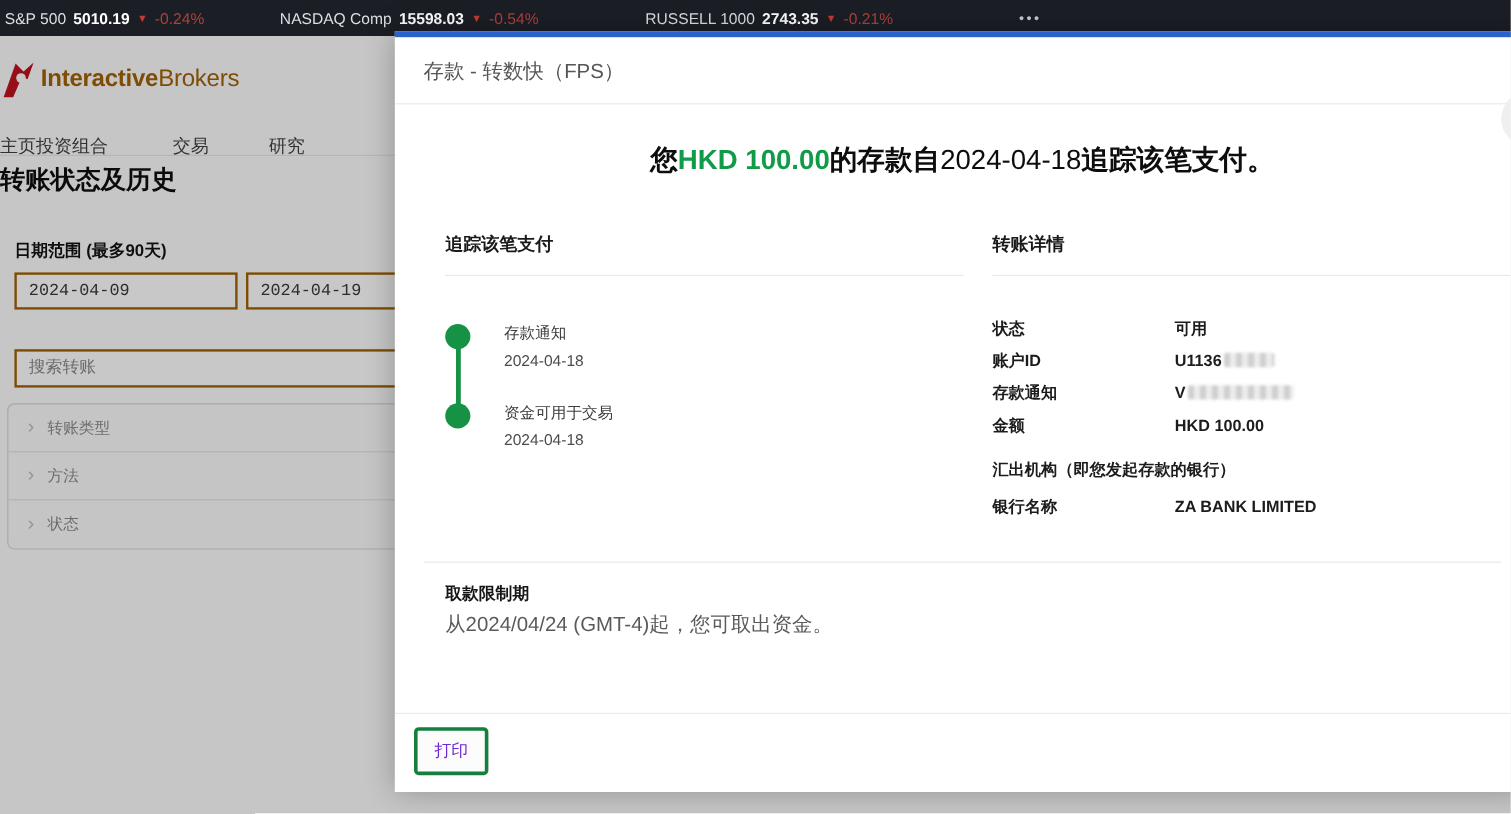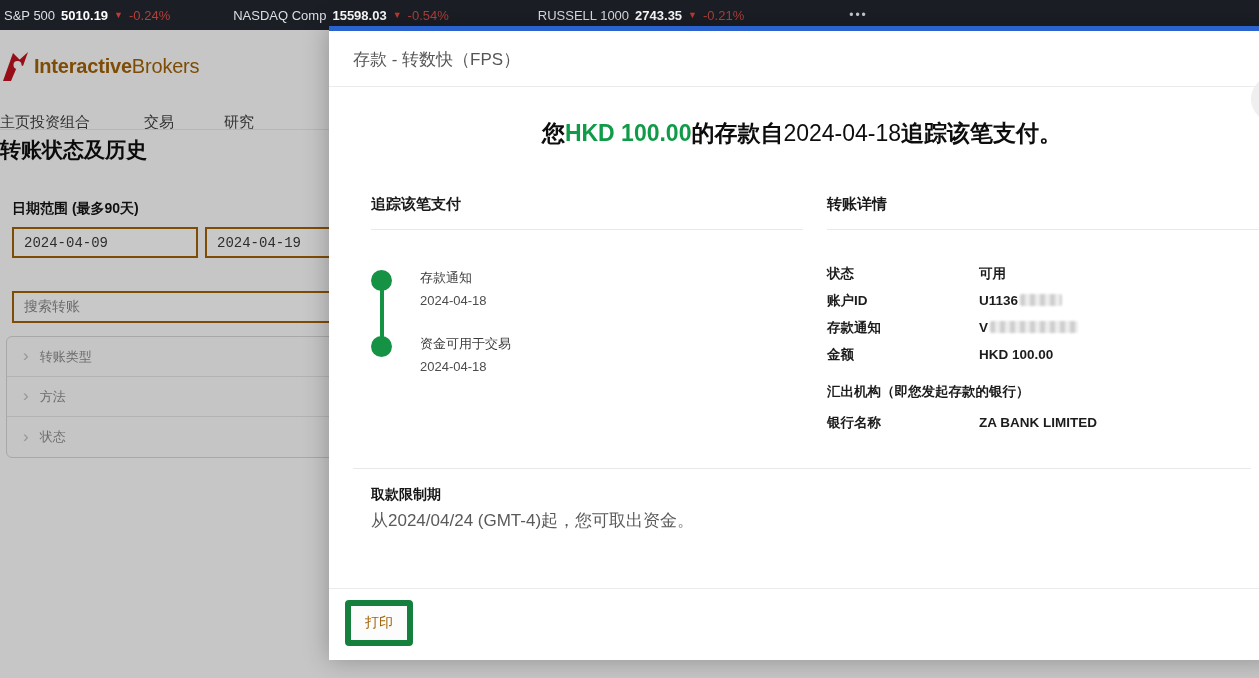--- a/index.html
+++ b/index.html
@@ -113,22 +113,22 @@
   .inst-heading { margin-top:18px; font-size:13.5px; font-weight:700; color:#1c1c1c; line-height:19px; }
   .bank-row { margin-top:12px; }
 
   .section-divider { border-top:1px solid #e9e9e9; margin:28px 24px 0; }
   .restriction { padding:16px 42px 0; }
   .restr-heading { font-size:14px; font-weight:700; color:#161616; line-height:18px; }
   .restr-text { margin-top:9px; font-size:17px; color:#5a5a5a; line-height:18px; }
 
   .modal-footer { margin-top:auto; border-top:1px solid #ebebeb; padding:11px 16px 14px; }
   .print-btn {
-    display:inline-block; font-size:14px; color:#a16207; background:#fcfcfc;
-    border:6px solid #15803d; border-radius:4px; padding:8px 14px; cursor:pointer;
+    display:inline-block; font-size:14px; color:#6d28d9; background:#fcfcfc;
+    border:3px solid #15803d; border-radius:4px; padding:8px 14px; cursor:pointer;
     font-family:inherit;
   }
 </style>
 </head>
 <body>
 
 <div class="page">
 
   <div class="brand">
     <svg width="26" height="32" viewBox="0 0 26 32">

